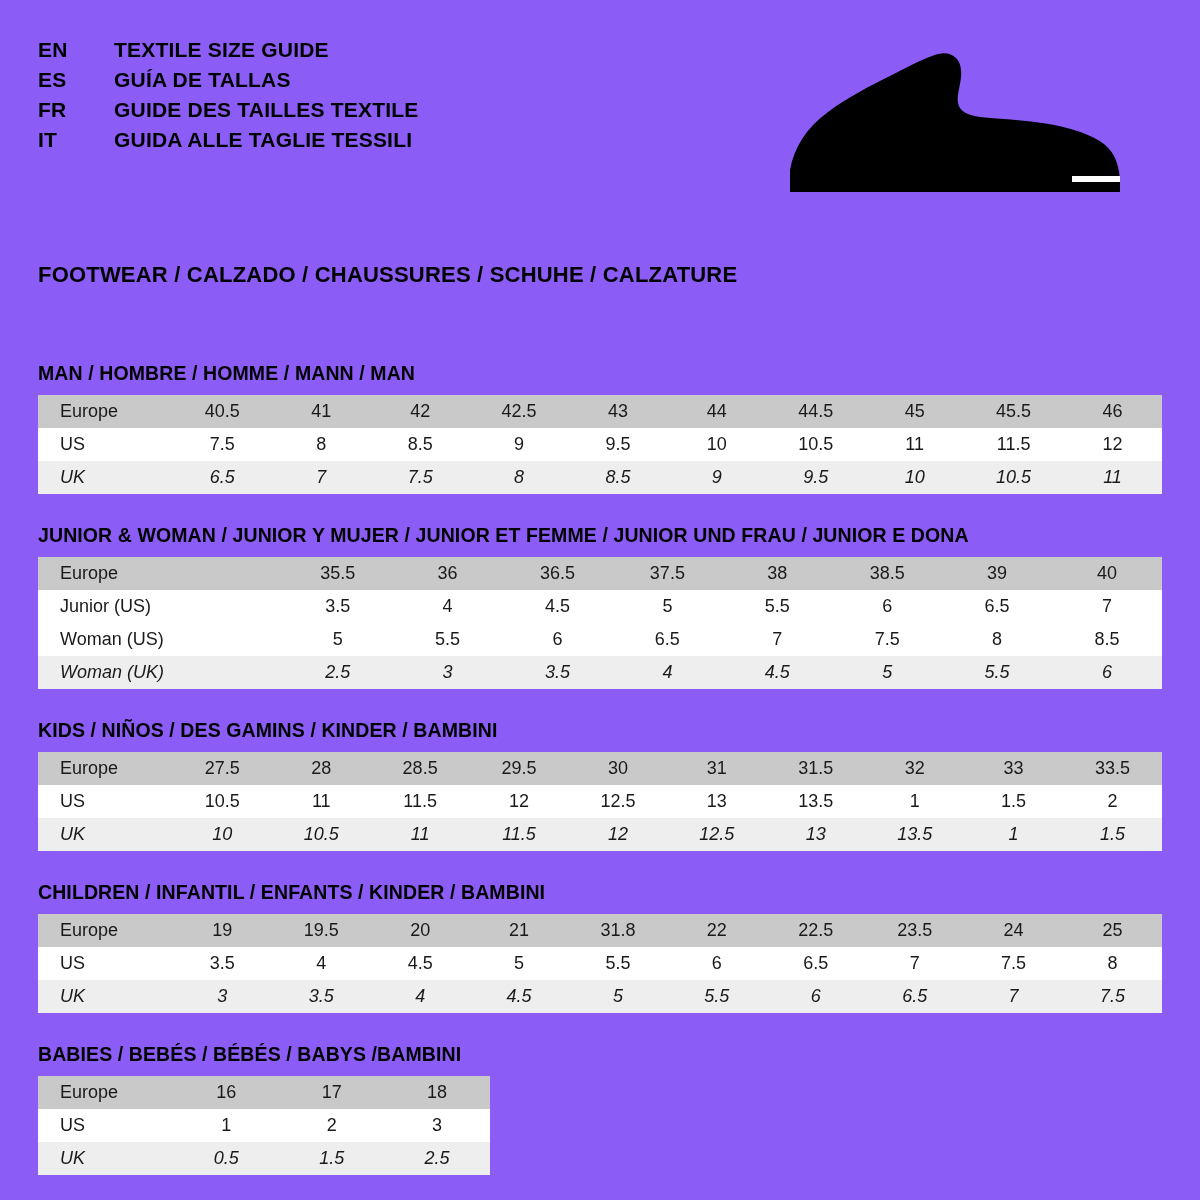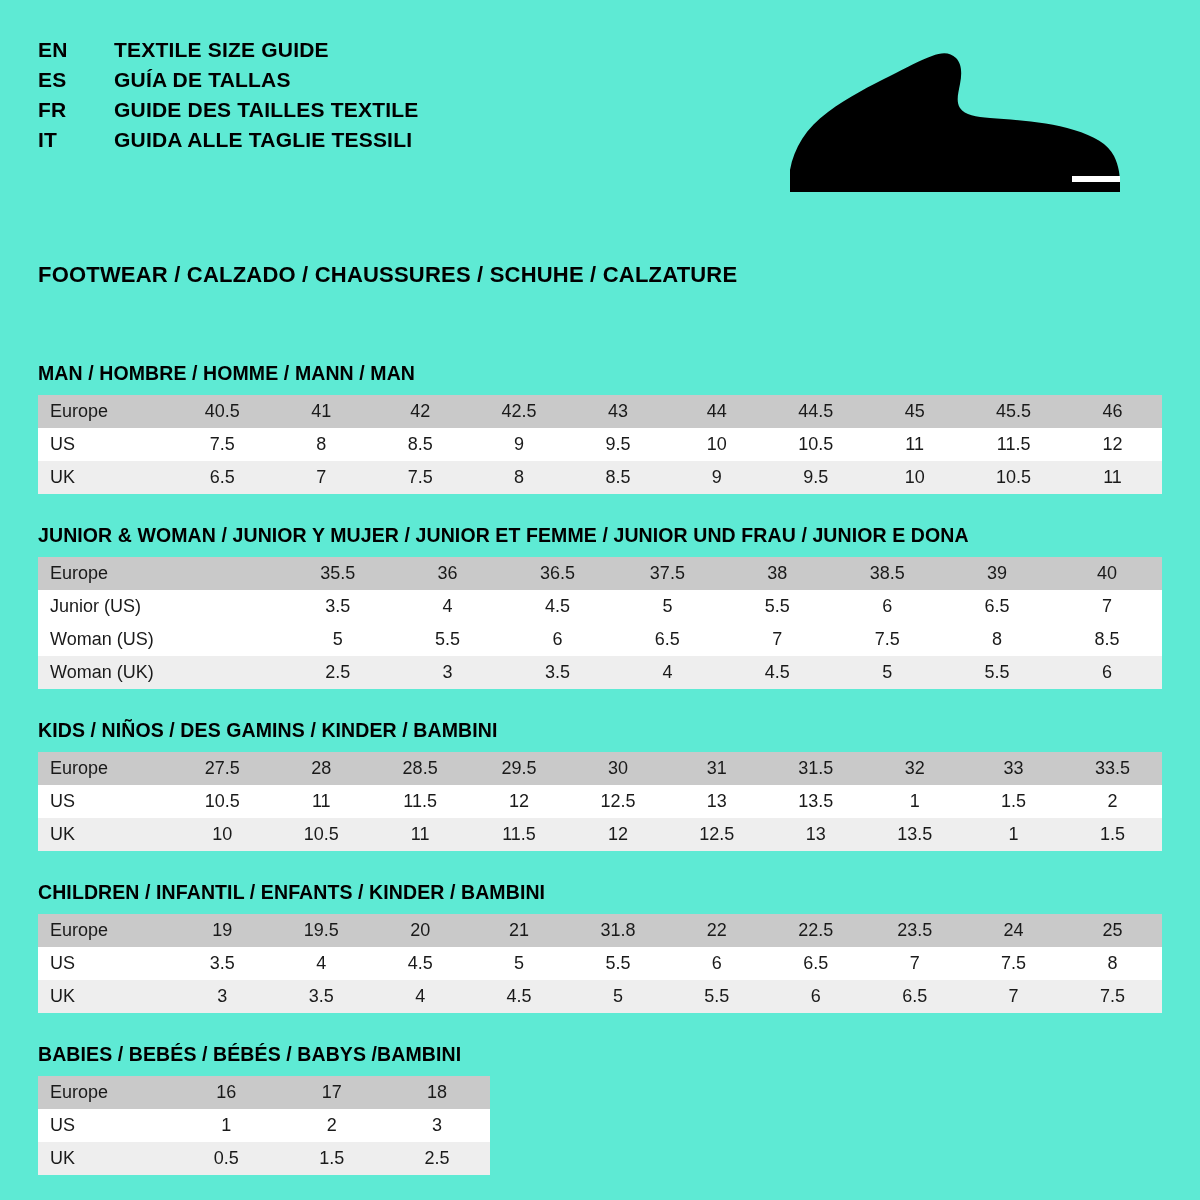--- a/index.html
+++ b/index.html
@@ -8,21 +8,21 @@
     padding: 0;
     width: 1200px;
     height: 1200px;
     background: #ffffff;
     font-family: "Liberation Sans", sans-serif;
   }
   .page {
     position: relative;
     width: 1200px;
     height: 1200px;
-    background: #5eead4;
+    background: #8b5cf6;
     padding: 34px 38px 0 38px;
   }
 
   
   .header {
     display: flex;
     justify-content: space-between;
     align-items: flex-start;
   }
   .lang-block {
@@ -81,27 +81,27 @@
   table.size-table td {
     height: 33px;
     font-size: 18px;
     color: #1a1a1a;
     text-align: center;
     vertical-align: middle;
     padding: 0;
   }
   table.size-table td.label {
     text-align: left;
-    padding-left: 12px;
+    padding-left: 22px;
   }
   tr.head td {
     background: #c9c9c9;
     font-weight: normal;
   }
-  tr.alt td { background: #eeeeee; }
+  tr.alt td { background: #eeeeee; font-style: italic; }
   tr.plain td { background: #ffffff; }
 </style>
 </head>
 <body>
 
 <div class="page">
 
   <div class="header">
     <div class="lang-block">
         <div class="lang-row">

